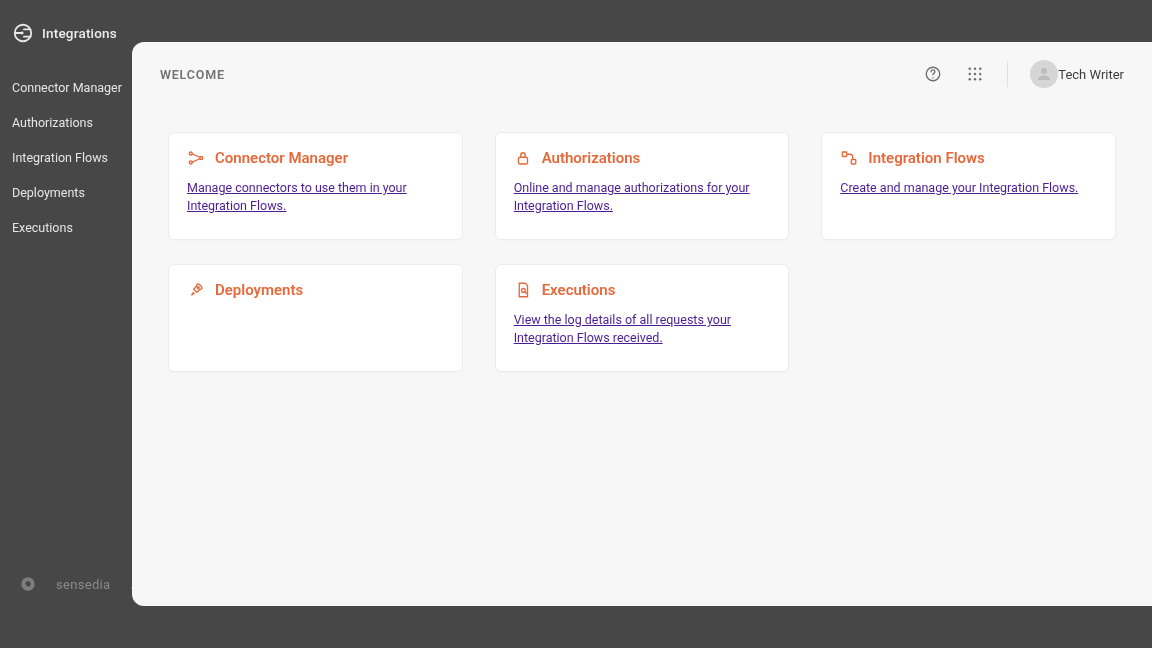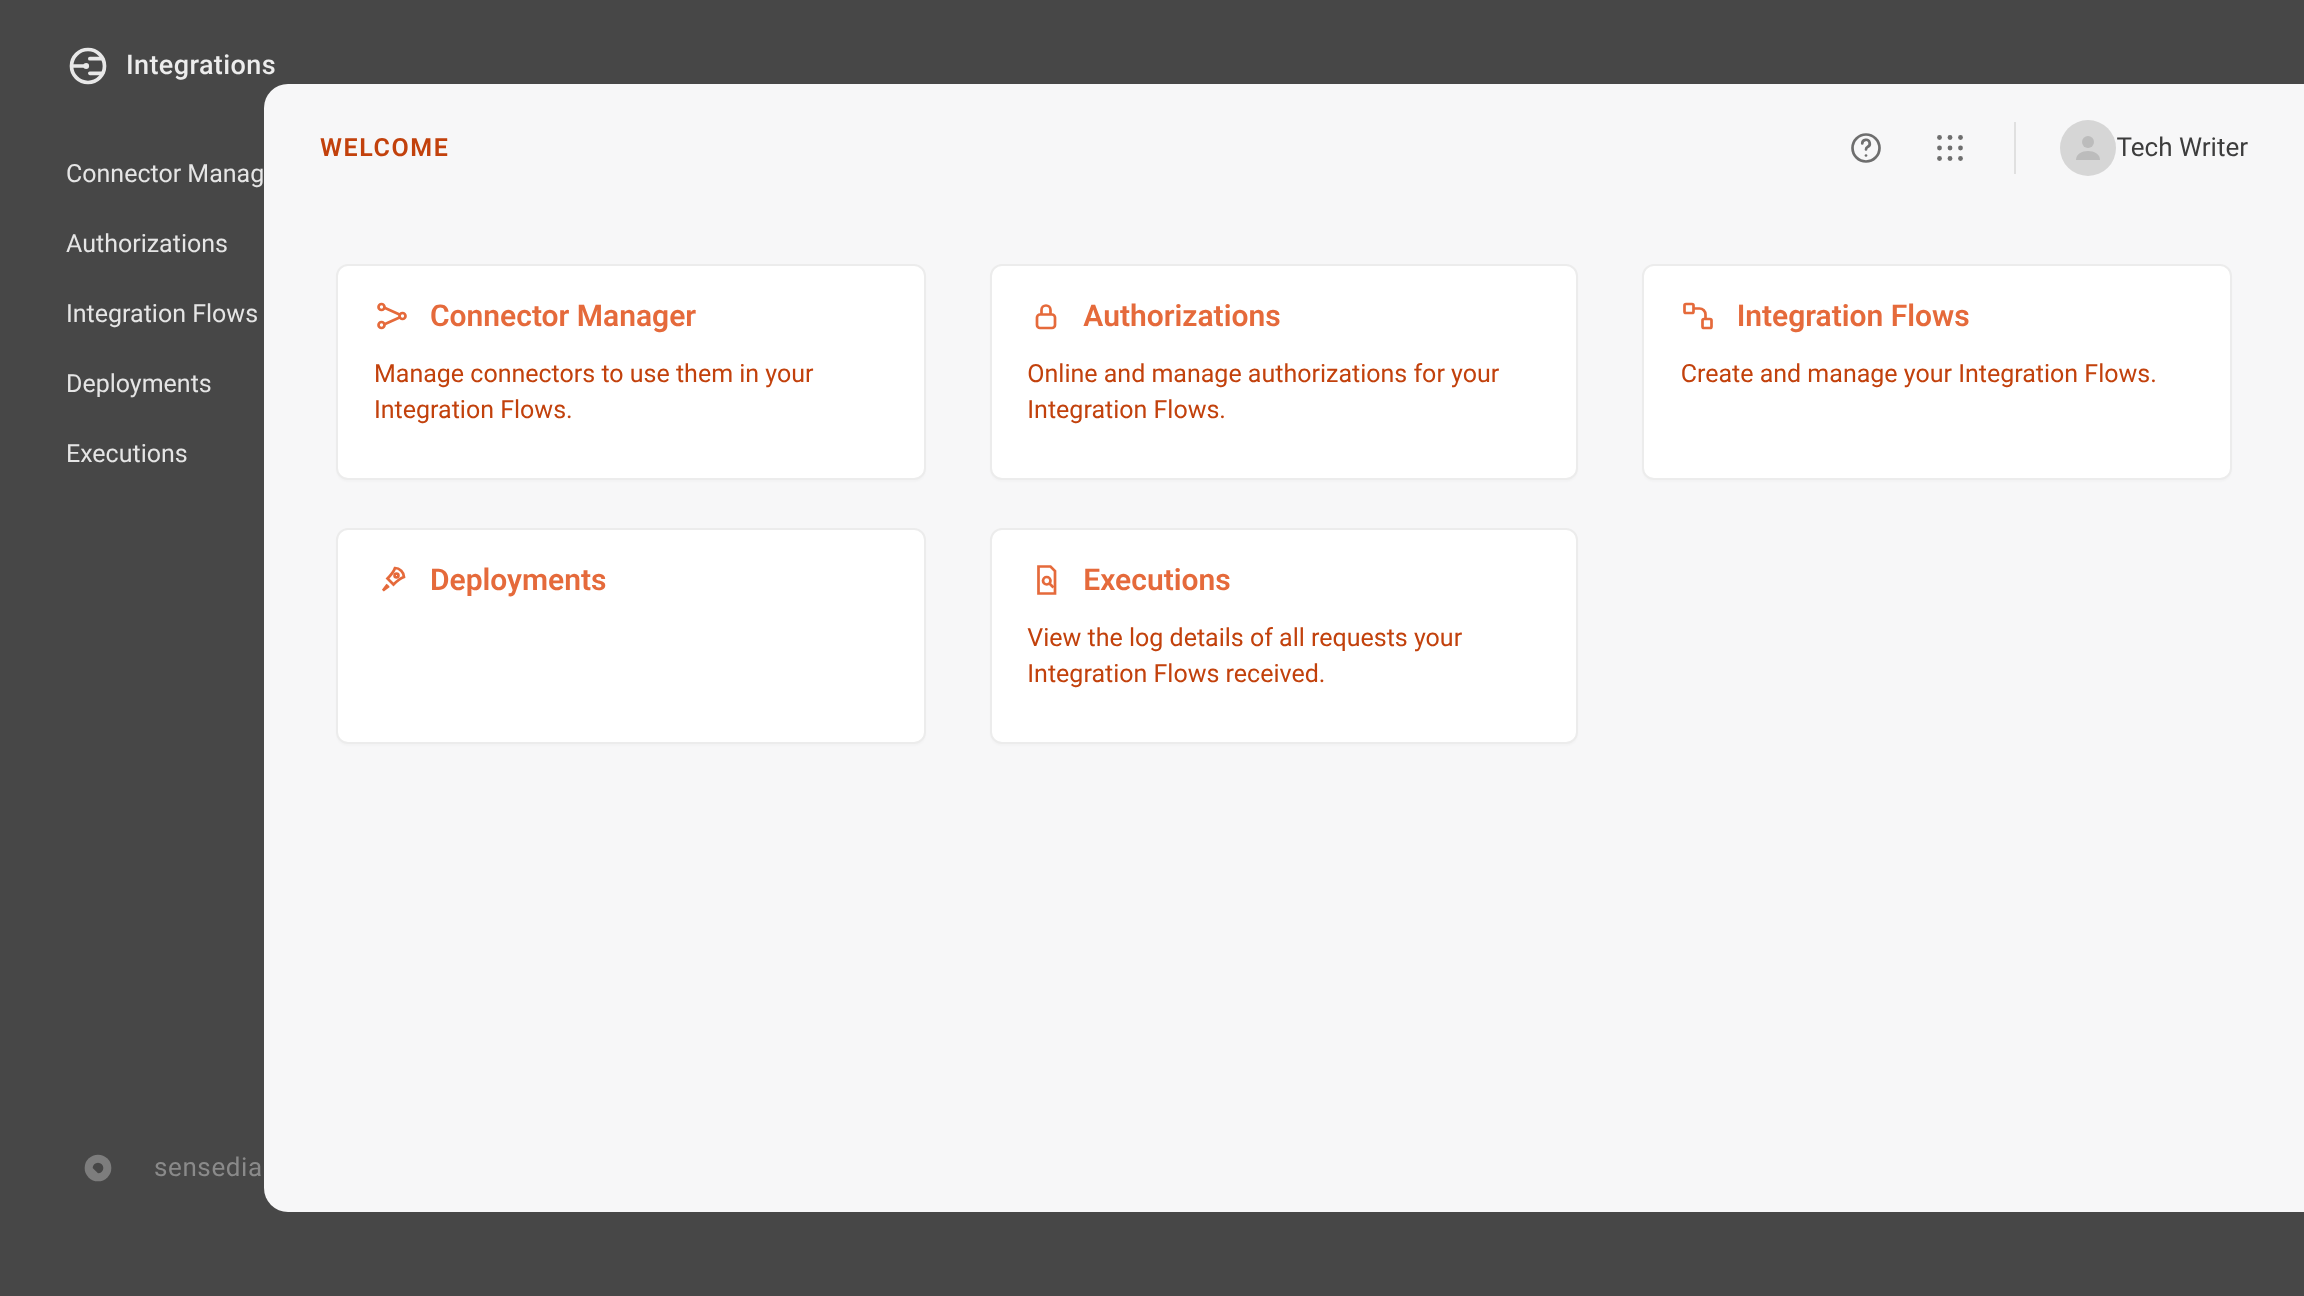--- a/index.html
+++ b/index.html
@@ -1,48 +1,48 @@
 <!DOCTYPE html>
 <html><head>
 <meta charset="utf-8">
 <style>
   * { box-sizing: border-box; margin: 0; padding: 0; }
   html, body { width: 1152px; height: 648px; font-family: -apple-system, BlinkMacSystemFont, "Segoe UI", Roboto, Arial, sans-serif; background:#474747; overflow:hidden; }
   .app { display:flex; height:648px; width:1152px; background:#474747; }
 
   
-  .sidebar { width:132px; background:#474747; color:#e8e8e8; display:flex; flex-direction:column; padding-top:22px;padding-left:21px; }
+  .sidebar { width:132px; background:#474747; color:#e8e8e8; display:flex; flex-direction:column; padding-top:22px; }
   .brand { display:flex; align-items:center; gap:8px; padding:0 12px 28px 12px; }
   .brand-logo { width:22px; height:22px; display:flex; align-items:center; justify-content:center; }
   .brand-name { font-size:13.5px; font-weight:500; color:#ececec; letter-spacing:0.2px; }
   .nav { display:flex; flex-direction:column; gap:4px; }
   .nav-item { font-size:12.5px; color:#e5e5e5; padding:8px 12px; cursor:pointer; white-space:nowrap; }
   .sidebar-footer { margin-top:auto; padding:0 0 56px 20px; display:flex; align-items:center; gap:6px; }
   .footer-brand { font-size:13px; color:#8a8a8a; letter-spacing:0.3px; display:flex; align-items:center; gap:20px;}
   .footer-logo { width:16px; height:16px; }
 
   
   .main { flex:1; background:#f7f7f8; border-radius:12px 0 0 12px; margin:42px 0 42px 0; overflow:hidden; display:flex; flex-direction:column; }
   .topbar { display:flex; align-items:center; padding:18px 28px 10px 28px; }
-  .page-title { font-size:12.5px; font-weight:600; letter-spacing:0.8px; color:#c2410c; }
+  .page-title { font-size:12.5px; font-weight:600; letter-spacing:0.8px; color:#737373; }
   .topbar-right { margin-left:auto; display:flex; align-items:center; gap:22px; }
   .icon-btn { width:20px; height:20px; display:flex; align-items:center; justify-content:center; color:#6e6e6e; cursor:pointer; }
   .divider { width:1px; height:26px; background:#e0e0e0; }
   .user { display:flex; align-items:center; gap:0; }
   .avatar { width:28px; height:28px; border-radius:50%; background:#d6d6d6; display:flex; align-items:center; justify-content:center; }
   .avatar svg { width:18px; height:18px; fill:#f4f4f4;}
   .user-name { font-size:13px; color:#3d3d3d; }
 
   
   .grid { padding:34px 36px; display:grid; grid-template-columns: repeat(3, 1fr); gap:24px 32px; }
   .card { background:#fff; border:1px solid #ececec; border-radius:6px; padding:16px 18px 18px 18px; min-height:108px; box-shadow:0 1px 1px rgba(0,0,0,0.02); cursor:pointer; }
   .card-head { display:flex; align-items:center; gap:10px; margin-bottom:12px; }
   .card-icon { width:18px; height:18px; color:#e56a3b; flex:0 0 auto; display:flex; align-items:center; justify-content:center;}
   .card-title { font-size:15px; font-weight:600; color:#e56a3b; }
-  .card-desc { font-size:12.5px; color:#c2410c; line-height:1.45; }
+  .card-desc { font-size:12.5px; color:#4c1d95; line-height:1.45;text-decoration:underline; }
 </style>
 </head>
 <body>
 
 <div class="app">
 
   <aside class="sidebar">
     <div class="brand">
       <span class="brand-logo">
         <svg viewBox="0 0 24 24" width="22" height="22" fill="none" stroke="#e8e8e8" stroke-width="2">

